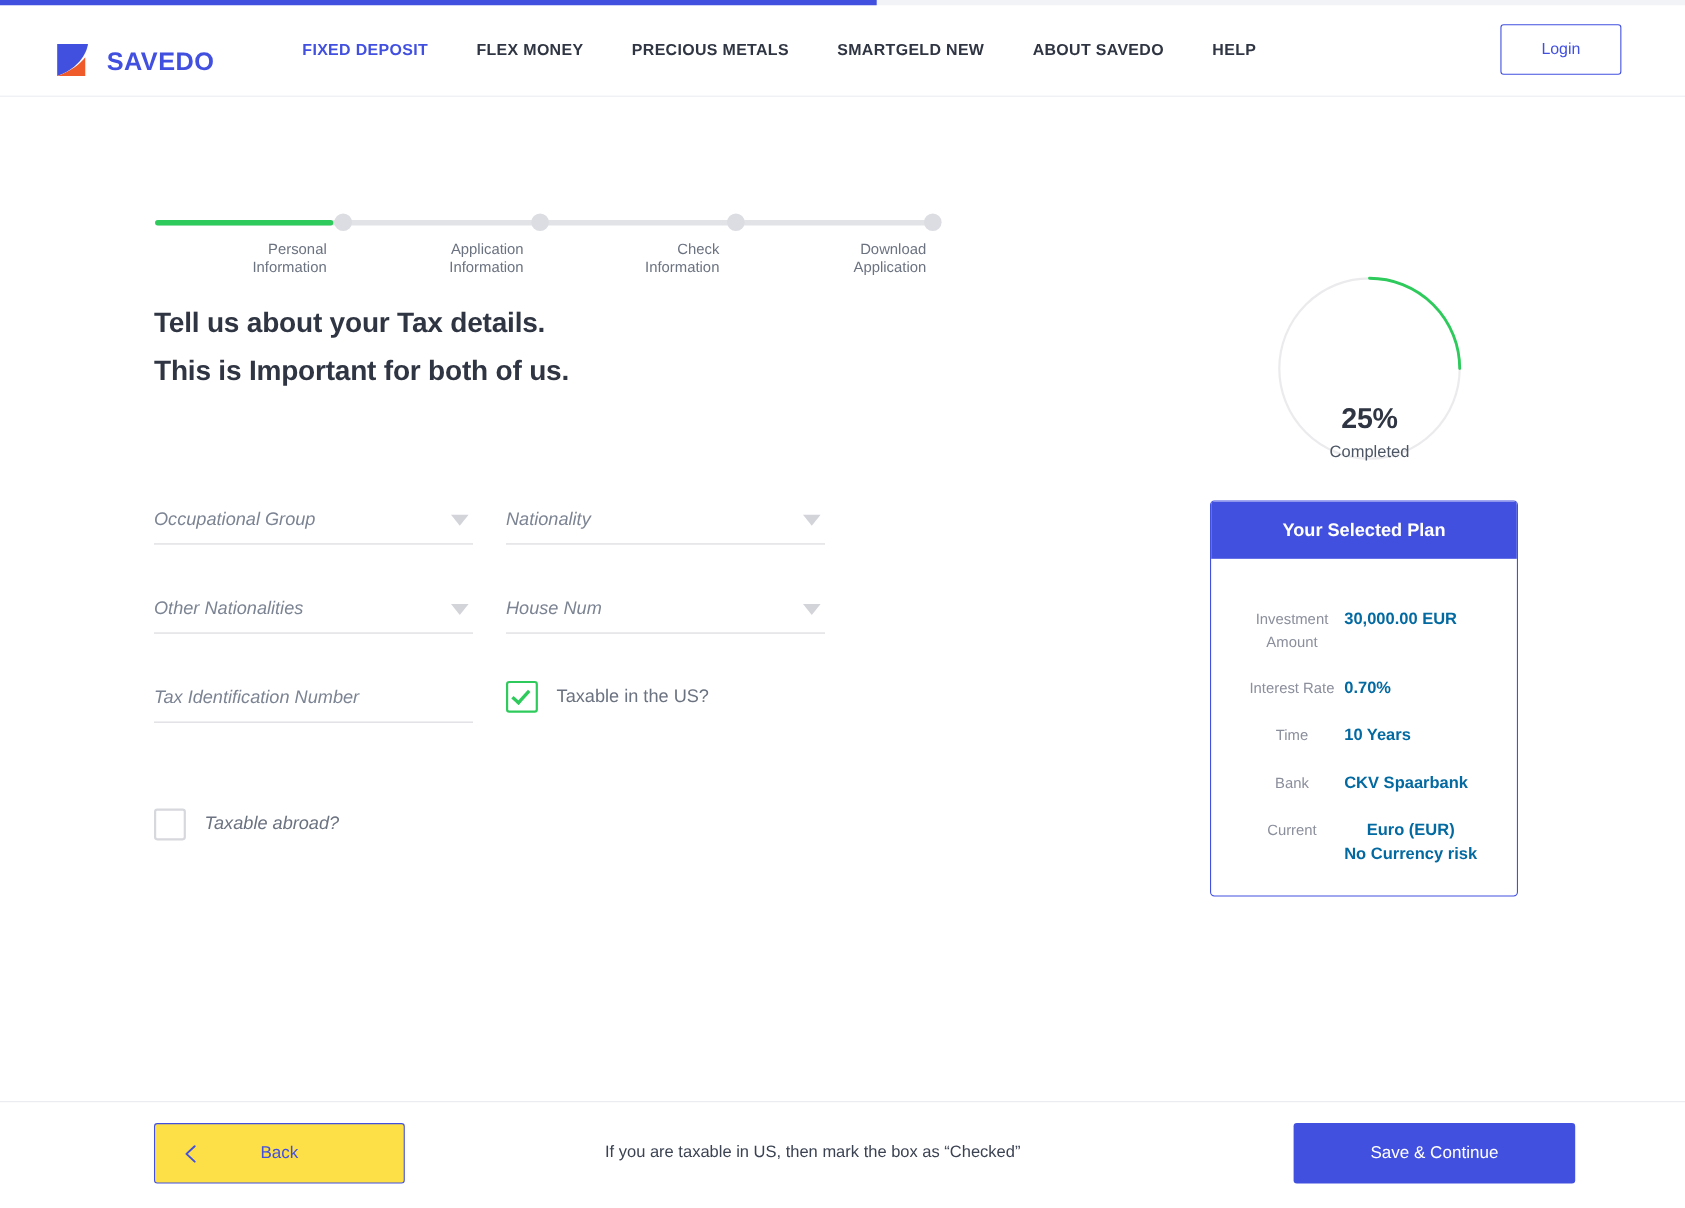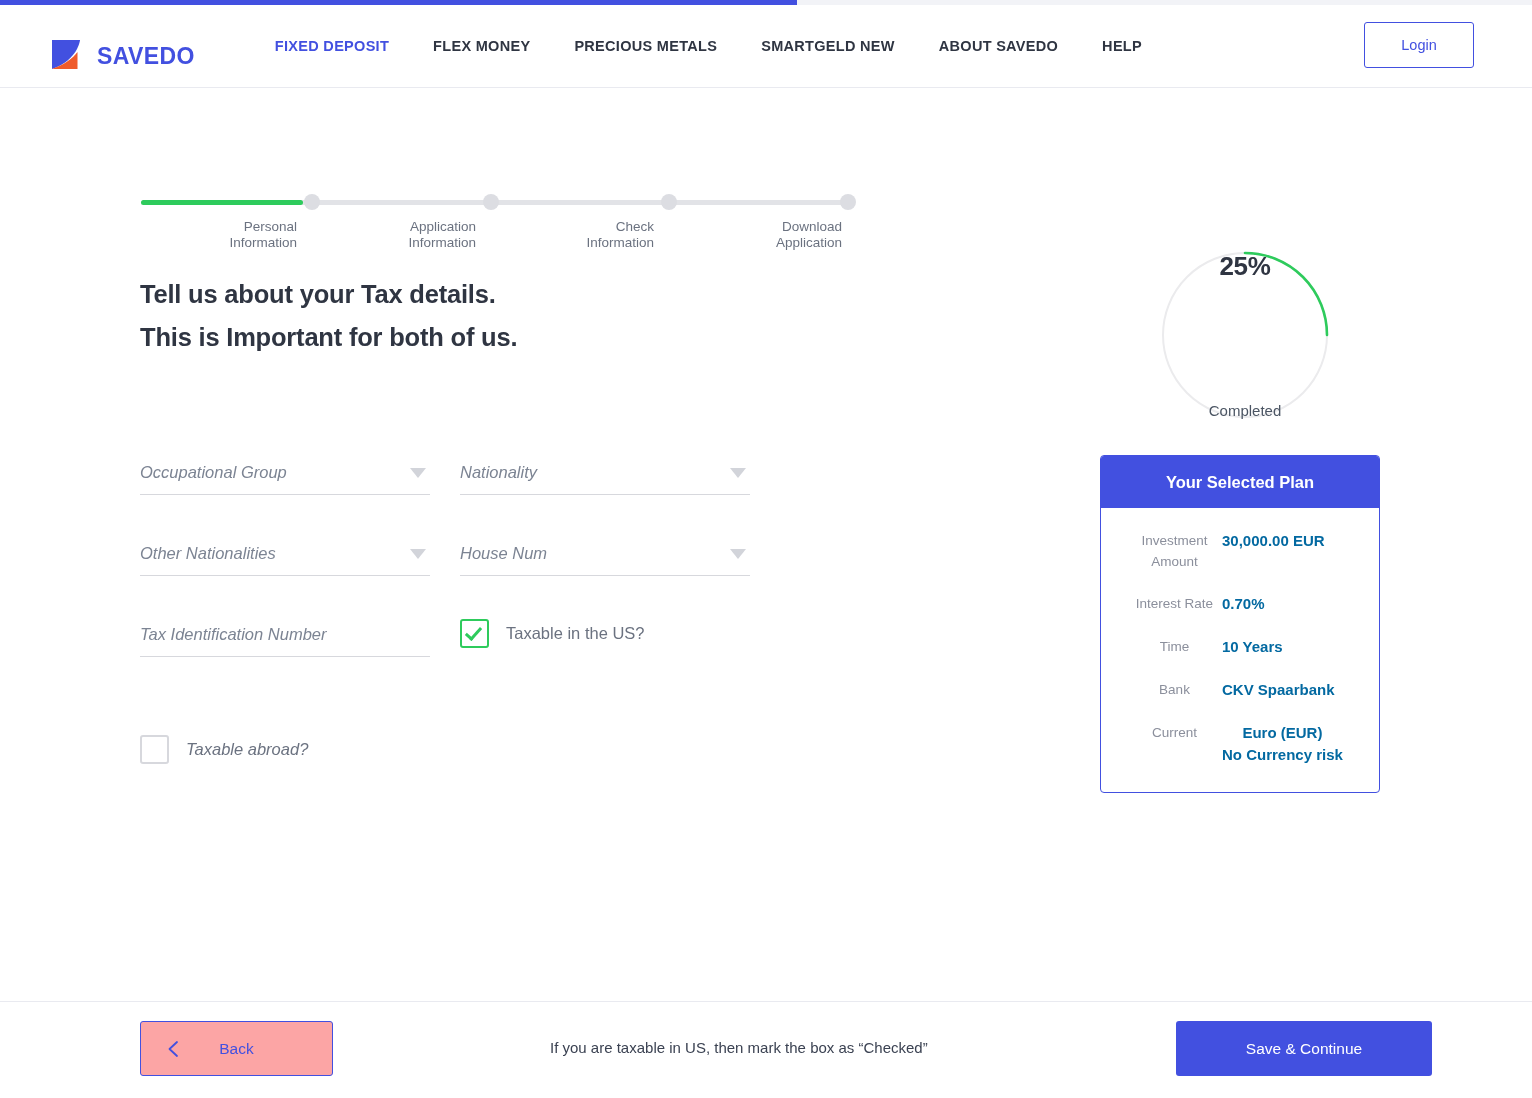--- a/index.html
+++ b/index.html
@@ -254,21 +254,21 @@
     height: 168px;
   }
   .progress-circle svg { display: block; }
   .pc-text {
     position: absolute;
     top: 0; left: 0;
     width: 168px; height: 168px;
     display: flex;
     flex-direction: column;
     align-items: center;
-    justify-content: space-between;
+    justify-content: flex-end;
     gap: 6px;
   }
   .pc-value {
     font-size: 26px;
     font-weight: bold;
     color: #2f3542;
     letter-spacing: -0.3px;
   }
   .pc-sub {
     font-size: 15px;
@@ -289,21 +289,21 @@
   .plan-head {
     background: #4250e0;
     color: #ffffff;
     height: 52px;
     display: flex;
     align-items: center;
     justify-content: center;
     font-size: 16.5px;
     font-weight: bold;
   }
-  .plan-body { padding: 22px 26px 26px 26px; }
+  .plan-body { padding: 22px 26px 26px 26px; margin-top: 22px; }
   .plan-row {
     display: flex;
     margin-bottom: 21px;
   }
   .plan-row:last-child { margin-bottom: 0; }
   .plan-key {
     width: 95px;
     flex: 0 0 95px;
     font-size: 13.5px;
     line-height: 21px;
@@ -323,25 +323,25 @@
     top: 1001px;
     width: 1532px;
     height: 97px;
     background: #ffffff;
     border-top: 1px solid #e9eaf0;
   }
   .back-btn {
     position: absolute;
     left: 140px;
     top: 19px;
-    width: 193px;
+    width: 228px;
     height: 55px;
     border: 1.6px solid #4250e0;
     border-radius: 3px;
-    background: #fca5a5;
+    background: #fde047;
     color: #4250e0;
     font-size: 15.5px;
     font-family: "Liberation Sans", sans-serif;
     cursor: pointer;
     display: flex;
     align-items: center;
     justify-content: center;
     position: absolute;
   }
   .back-arrow {

